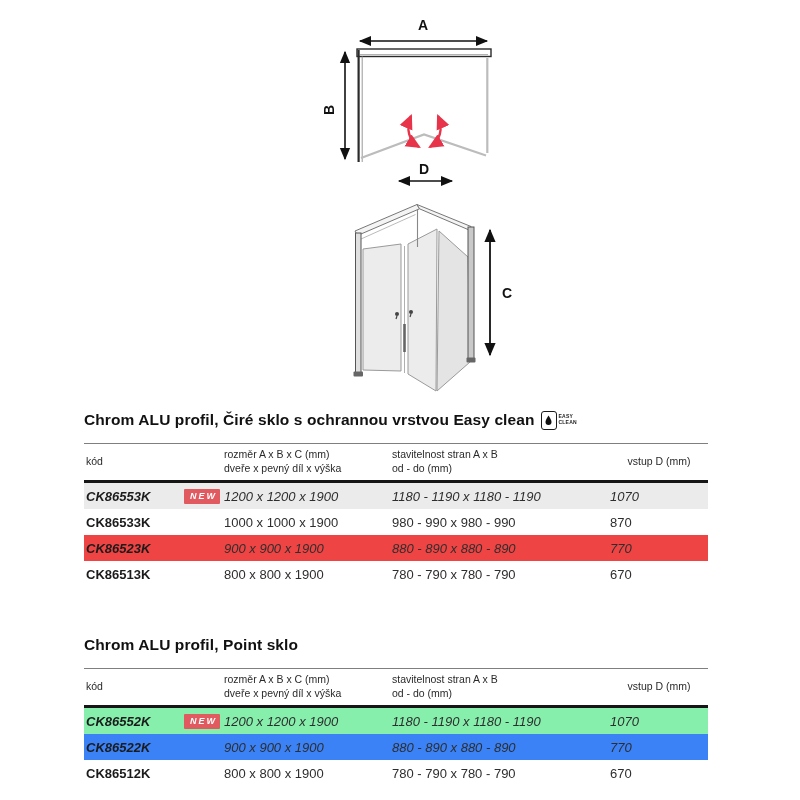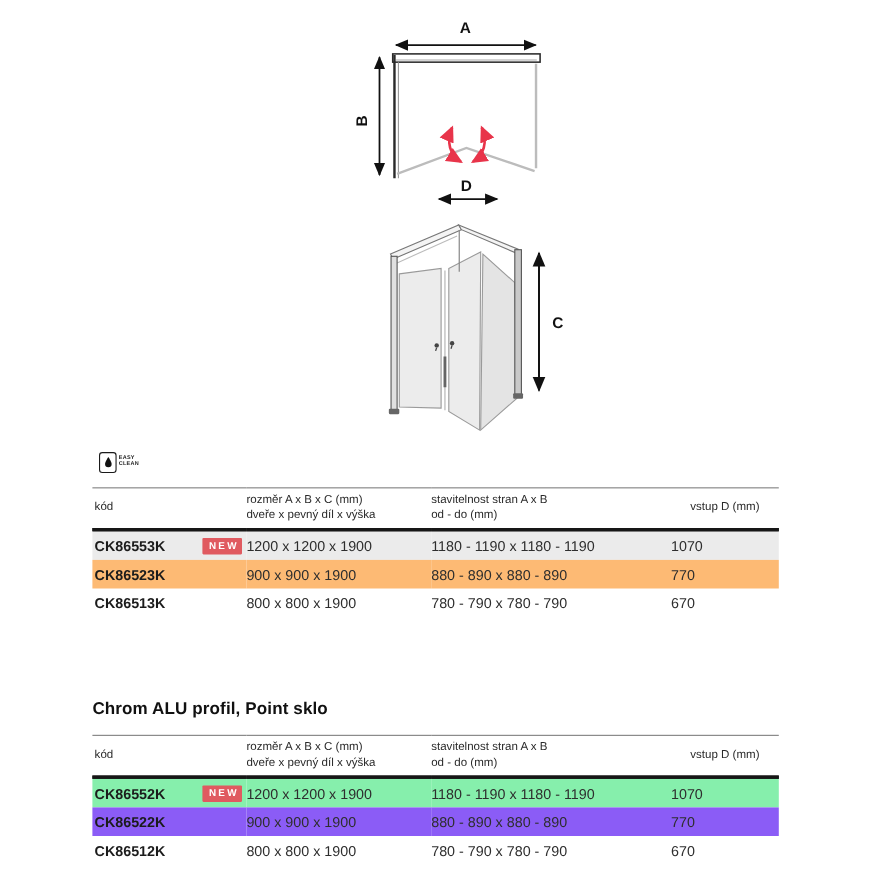--- a/index.html
+++ b/index.html
@@ -22,21 +22,21 @@
 
   table{width:624px;border-collapse:collapse;table-layout:fixed;}
   col.c1{width:140px;} col.c2{width:168px;} col.c3{width:218px;} col.c4{width:98px;}
   th{font-weight:normal;font-size:10.5px;color:#2a2a2a;line-height:1.3;
      padding:4px 0 5px 0;vertical-align:middle;
      border-top:1px solid #7f7f7f;border-bottom:3px solid #161616;}
   th.left{text-align:left;padding-left:2px;}
   th .l{display:block;text-align:left;}
   th.left .l{text-align:left;}
   td{height:26px;font-size:13px;color:#2e2e2e;vertical-align:middle;padding:0;}
-  tbody tr.odd{background:#ebebeb;}
+  tbody tr.odd{background:#ebebeb;font-style:italic;}
   td.code-cell{font-weight:bold;color:#1b1b1b;padding-left:2px;}
   .code-flex{display:flex;align-items:center;}
   td.center{text-align:left;}
   .new-badge{margin-left:auto;margin-right:4px;color:#fff;font-size:9px;
     font-weight:bold;letter-spacing:2px;padding:2px 3px 2px 6px;line-height:11px;
     border-radius:1px;text-align:right;}
 </style>
 </head>
 <body>
 
@@ -124,20 +124,21 @@
 
       <g>
         <line x1="490" y1="230" x2="490" y2="355" stroke="#111" stroke-width="1.8" marker-start="url(#mA)" marker-end="url(#mA)"></line>
       </g>
       <text x="507" y="298" font-size="14" font-weight="600" text-anchor="middle" fill="#111">C</text>
     </g>
   </svg>
 
   <div class="section" style="top:410px">
     <div class="sec-title-row">
+      <h2 class="sec-title">Chrom ALU profil, Čiré sklo s ochrannou vrstvou Easy clean</h2>
       <span class="ec-icon">
         <span class="ec-box">
           <svg width="9" height="12" viewBox="0 0 12 15">
               <path d="M6,1.5 C6,1.5 2,7.2 2,10 a4,4 0 0 0 8,0 C10,7.2 6,1.5 6,1.5 Z" fill="#111"></path>
             </svg>
         </span>
         <span class="ec-text">
           <span>EASY</span>
           <span>CLEAN</span>
         </span>
@@ -173,21 +174,27 @@
           <td class="code-cell">
               <span class="code-flex">
             <span>CK86553K</span>
             <span class="new-badge" style="background: rgb(224, 90, 96); color: rgb(255, 255, 255);">NEW</span>
           </span>
             </td>
           <td class="center">1200 x 1200 x 1900</td>
           <td class="center">1180 - 1190 x 1180 - 1190</td>
           <td class="center">1070</td>
         </tr>
-        <tr class="odd" style="background: #fdba74; margin-top: 32px;">
+        <tr>
+          <td class="code-cell">CK86533K</td>
+          <td class="center">1000 x 1000 x 1900</td>
+          <td class="center">980 - 990 x 980 - 990</td>
+          <td class="center">870</td>
+        </tr>
+        <tr class="odd" style="background: #ef4444; margin-top: 32px;">
           <td class="code-cell">CK86523K</td>
           <td class="center">900 x 900 x 1900</td>
           <td class="center">880 - 890 x 880 - 890</td>
           <td class="center">770</td>
         </tr>
         <tr>
           <td class="code-cell">CK86513K</td>
           <td class="center">800 x 800 x 1900</td>
           <td class="center">780 - 790 x 780 - 790</td>
           <td class="center">670</td>
@@ -230,21 +237,21 @@
           <td class="code-cell">
               <span class="code-flex">
             <span>CK86552K</span>
             <span class="new-badge" style="background: rgb(224, 90, 96); color: rgb(255, 255, 255);">NEW</span>
           </span>
             </td>
           <td class="center">1200 x 1200 x 1900</td>
           <td class="center">1180 - 1190 x 1180 - 1190</td>
           <td class="center">1070</td>
         </tr>
-        <tr class="odd" style="background: #8b5cf6;">
+        <tr class="odd" style="background: #3b82f6;">
           <td class="code-cell">CK86522K</td>
           <td class="center">900 x 900 x 1900</td>
           <td class="center">880 - 890 x 880 - 890</td>
           <td class="center">770</td>
         </tr>
         <tr>
           <td class="code-cell">CK86512K</td>
           <td class="center">800 x 800 x 1900</td>
           <td class="center">780 - 790 x 780 - 790</td>
           <td class="center">670</td>

